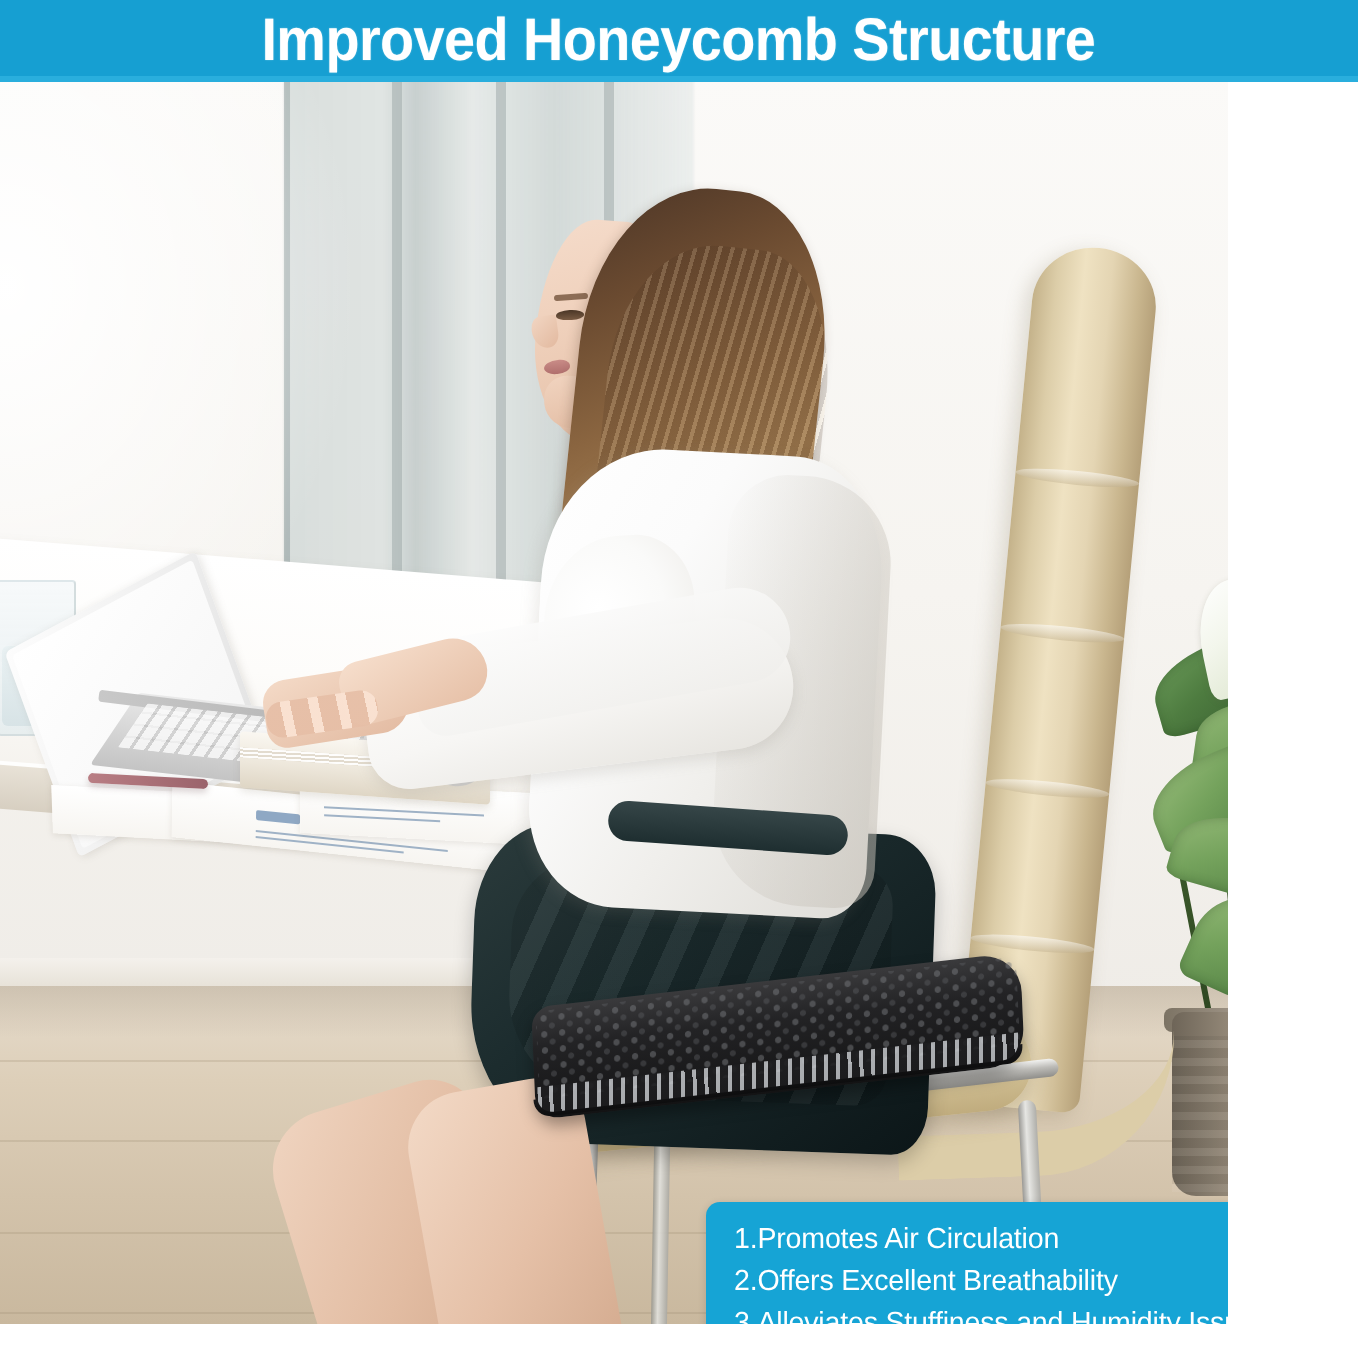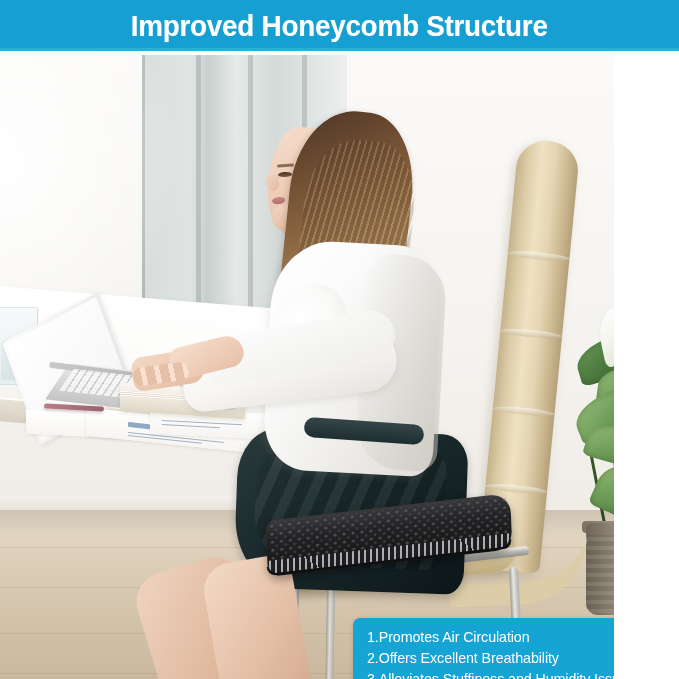--- a/index.html
+++ b/index.html
@@ -3,21 +3,21 @@
 <meta charset="utf-8">
 <style>
   * { margin:0; padding:0; box-sizing:border-box; }
   html,body { width:679px; height:679px; overflow:hidden; background:#fff; }
   body { font-family:"Liberation Sans", sans-serif; }
 
   .page { position:relative; width:679px; height:679px; overflow:hidden; }
 
   
   .header-band {
-    position:absolute; left:0; top:0; width:679px; height:51px;
+    position:absolute; left:0; top:0; width:679px; height:41px;
     background:#169FD2;
     display:flex; align-items:center; justify-content:center;
     z-index:40;
   }
   .header-band::after{
     content:""; position:absolute; left:0; bottom:0; width:100%; height:3px;
     background:#29AEDD;
   }
   .header-title {
     color:#FFFFFF;
@@ -25,21 +25,21 @@
     font-weight:bold;
     letter-spacing:-0.3px;
     transform:scaleX(0.93);
     white-space:nowrap;
     line-height:1;
     text-shadow:0 0 1px rgba(255,255,255,.35);
   }
 
   
   .photo {
-    position:absolute; left:0; top:55px; width:614px; height:624px;
+    position:absolute; left:0; top:38px; width:614px; height:624px;
     overflow:hidden;
     background:#0c4a6e;
   }
 
   
   .wall{
     position:absolute; left:0; top:0; width:679px; height:470px;
     background:linear-gradient(180deg,#FBFAF8 0%,#F6F4F0 55%,#EFECE7 100%);
   }
   

